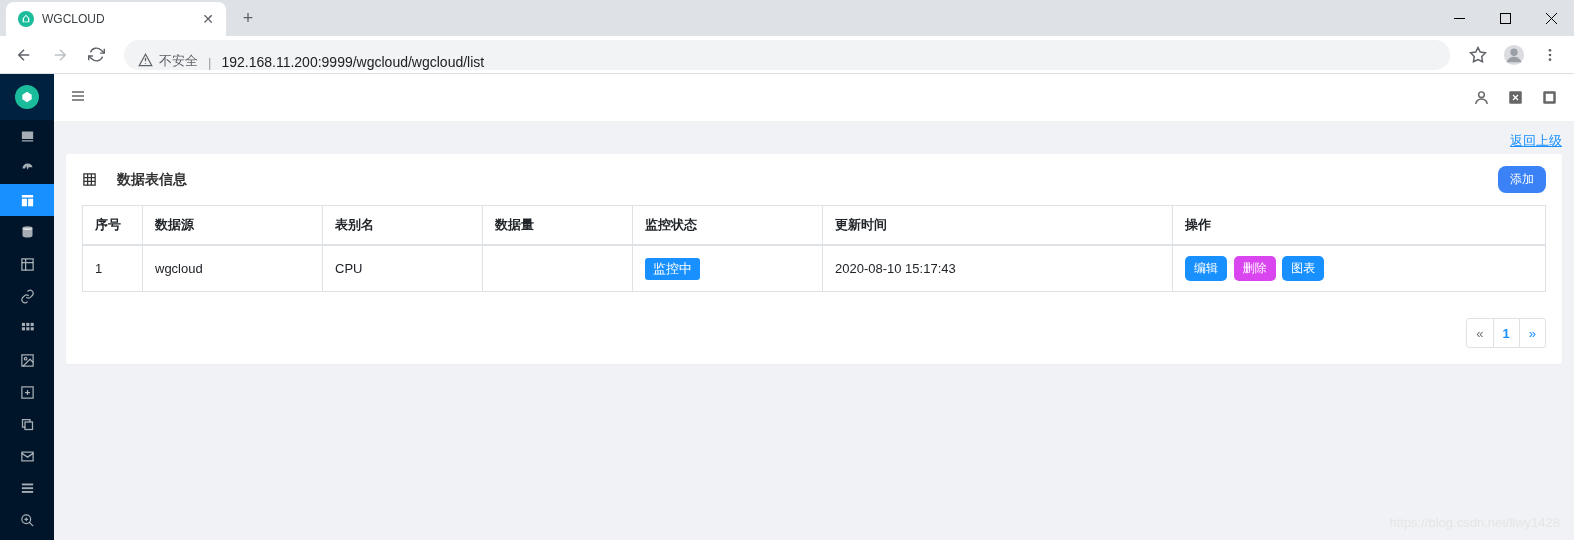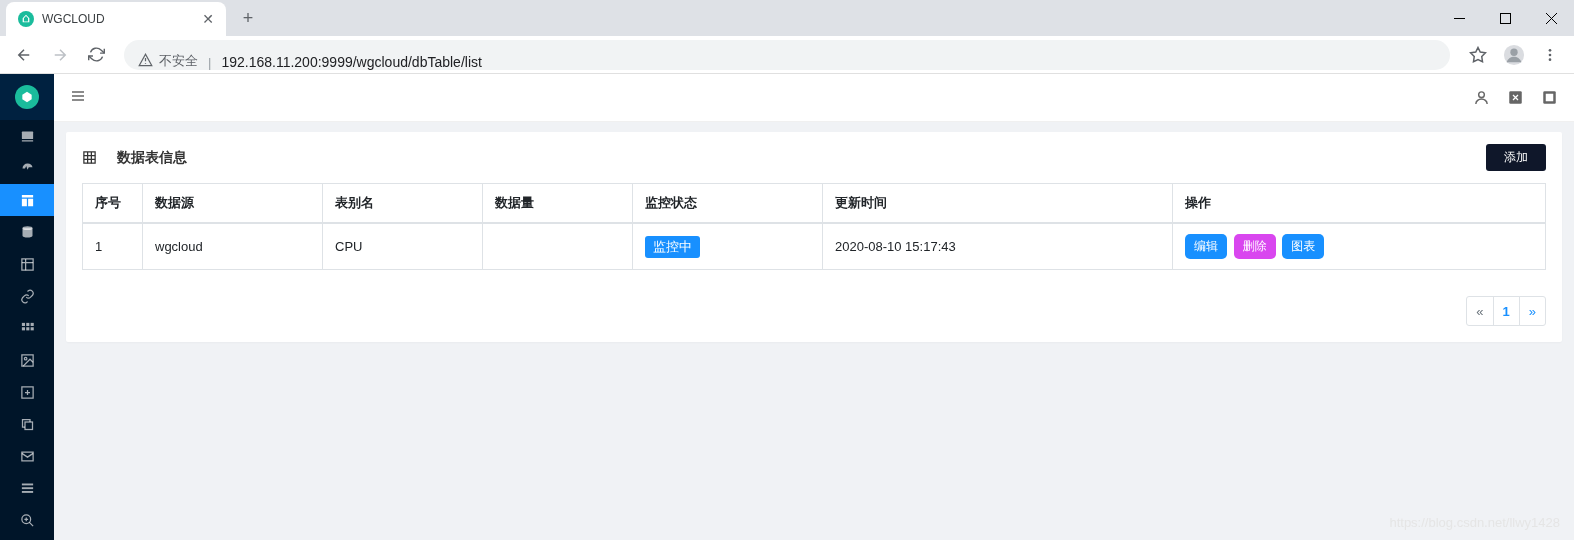--- a/index.html
+++ b/index.html
@@ -42,21 +42,21 @@
 .topbar-icon { cursor: pointer; width: 18px; height: 18px; display: flex; align-items: center; justify-content: center; }
 
 .content { padding: 10px 12px; }
 .return-link { text-align: right; margin-bottom: 4px; }
 .return-link a { color: #1890ff; font-size: 13px; text-decoration: underline; cursor: pointer; }
 
 .card { background: #fff; border-radius: 2px; padding: 0; box-shadow: 0 1px 2px rgba(0,0,0,0.03); }
 .card-header { display: flex; align-items: center; padding: 12px 16px; }
 .card-title { display: flex; align-items: center; gap: 20px; font-size: 14px; font-weight: 600; color: #333; }
 .card-title svg { width: 15px; height: 15px; }
-.btn-add { margin-left: auto; background: #0f172a; color: #fff; border: none; padding: 5px 18px; border-radius: 3px; font-size: 12px; cursor: pointer; }
+.btn-add { margin-left: auto; background: #3b82f6; color: #fff; border: none; padding: 5px 12px; border-radius: 8px; font-size: 12px; cursor: pointer; }
 
 .table-wrap { padding: 0 16px 16px; }
 table { width: 100%; border-collapse: collapse; border: 1px solid #dee2e6; }
 th, td { padding: 10px 12px; text-align: left; border: 1px solid #dee2e6; font-size: 13px; margin-left: 32px; }
 th { background: #fff; font-weight: 700; color: #212529; border-bottom: 2px solid #dee2e6; }
 td { color: #212529; }
 .col-seq { width: 60px; }
 .col-ds { width: 180px; }
 .col-alias { width: 160px; }
 .col-count { width: 150px; }
@@ -127,21 +127,21 @@
         </svg>
       </div>
     <div class="url-box">
       <span class="url-security">
         <svg width="15" height="15" viewBox="0 0 24 24" fill="none" stroke="#5f6368" stroke-width="2">
             <path d="M12 2L2 20h20L12 2zm0 6v5m0 3v1"></path>
           </svg>
         <span>不安全</span>
       </span>
       <span class="url-sep">|</span>
-      <span class="url-text">192.168.11.200:9999/wgcloud/dbTable/list</span>
+      <span class="url-text">192.168.11.200:9999/wgcloud/wgcloud/list</span>
     </div>
     <div class="addr-right">
       <div class="nav-btn">
           <svg width="18" height="18" viewBox="0 0 24 24" fill="none" stroke="#5f6368" stroke-width="2">
             <path d="M12 2l3 6 7 1-5 5 1 7-6-3-6 3 1-7-5-5 7-1 3-6z"></path>
           </svg>
         </div>
       <div class="nav-btn">
           <svg width="22" height="22" viewBox="0 0 24 24" fill="#5f6368">
             <circle cx="12" cy="12" r="11" fill="#dadce0"></circle>
@@ -273,20 +273,23 @@
         <span class="topbar-icon">
             <svg width="15" height="15" viewBox="0 0 24 24" fill="#666">
               <rect x="2" y="2" width="20" height="20" rx="2"></rect>
               <rect x="6" y="6" width="12" height="12" fill="#fff"></rect>
             </svg>
           </span>
       </div>
     </div>
 
     <div class="content">
+      <div class="return-link">
+        <a>返回上级</a>
+      </div>
 
       <div class="card">
         <div class="card-header">
           <span class="card-title">
             <svg viewBox="0 0 24 24" fill="none" stroke="#333" stroke-width="2">
                 <rect x="3" y="3" width="18" height="18"></rect>
                 <path d="M3 9h18M3 15h18M9 3v18M15 3v18"></path>
               </svg>
             <span>数据表信息</span>
           </span>

